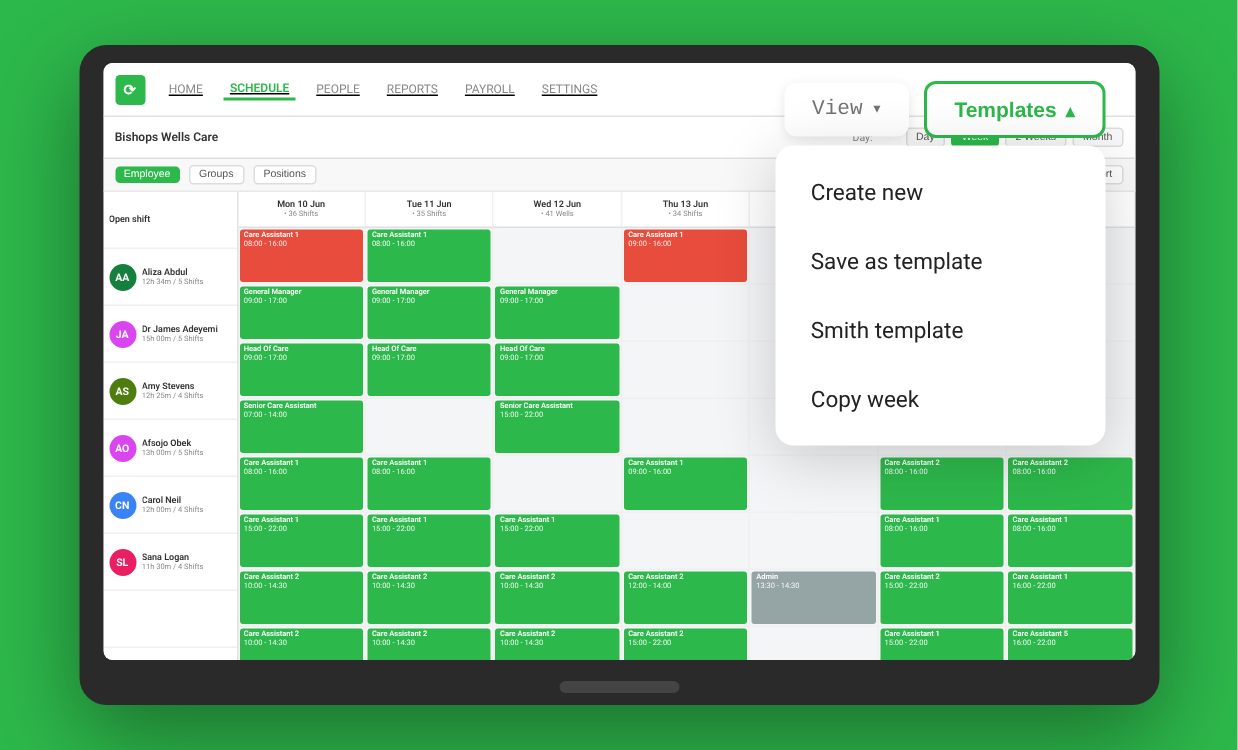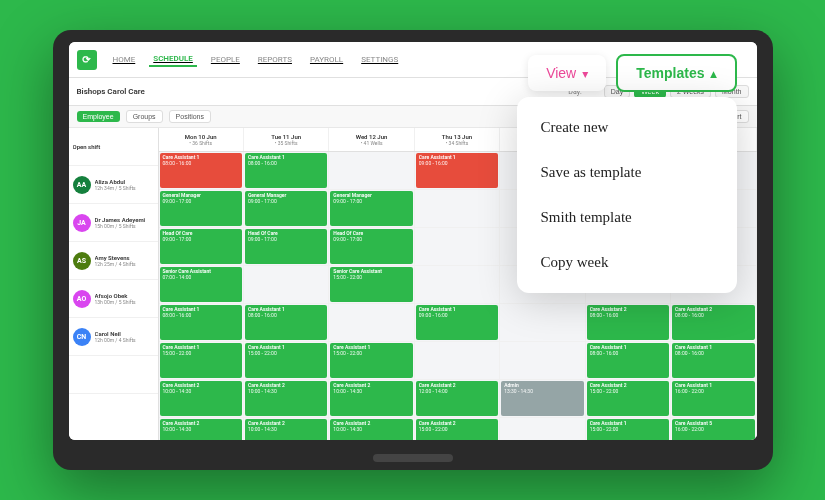--- a/index.html
+++ b/index.html
@@ -321,21 +321,20 @@
       padding: 8px 0;
       min-width: 220px;
     }
 
     .dropdown-item {
       padding: 14px 24px;
       font-size: 15px;
       color: #222;
       cursor: pointer;
       font-weight: 400;
-      font-family: Liberation Serif, serif;
     }
 
     
     .top-action-bar {
       position: absolute;
       top: 0;
       right: 0;
       padding: 12px 20px;
       display: flex;
       gap: 10px;
@@ -348,21 +347,22 @@
       border: none;
       border-radius: 8px;
       padding: 10px 18px;
       font-size: 14px;
       font-weight: 500;
       cursor: pointer;
       display: flex;
       align-items: center;
       gap: 6px;
       box-shadow: 0 2px 8px rgba(0,0,0,0.1);
-      color: #ec4899;
+      color: #737373;
+      font-family: Liberation Mono, monospace;
     }
 
     .templates-btn {
       background: white;
       border: 2px solid #2db84b;
       border-radius: 8px;
       padding: 9px 18px;
       font-size: 14px;
       font-weight: 600;
       cursor: pointer;
@@ -404,21 +404,21 @@
           <span class="nav-item">HOME</span>
           <span class="nav-item active">SCHEDULE</span>
           <span class="nav-item">PEOPLE</span>
           <span class="nav-item">REPORTS</span>
           <span class="nav-item">PAYROLL</span>
           <span class="nav-item">SETTINGS</span>
         </div>
       </div>
 
       <div class="schedule-header">
-        <div class="schedule-title">Bishops Carol Care</div>
+        <div class="schedule-title">Bishops Wells Care</div>
         <div class="schedule-controls">
           <span style="font-size:7px;color:#888;margin-right:18px;">Day:</span>
           <button class="btn-sm">Day</button>
           <button class="btn-sm active">Week</button>
           <button class="btn-sm">2 Weeks</button>
           <button class="btn-sm">Month</button>
         </div>
       </div>
 
       <div class="employee-bar">
@@ -465,20 +465,27 @@
             <div class="emp-info">
               <div class="emp-name">Afsojo Obek</div>
               <div class="emp-detail">13h 00m / 5 Shifts</div>
             </div>
           </div>
           <div class="emp-row">
             <div class="emp-avatar av-teal">CN</div>
             <div class="emp-info">
               <div class="emp-name">Carol Neil</div>
               <div class="emp-detail">12h 00m / 4 Shifts</div>
+            </div>
+          </div>
+          <div class="emp-row">
+            <div class="emp-avatar av-pink">SL</div>
+            <div class="emp-info">
+              <div class="emp-name">Sana Logan</div>
+              <div class="emp-detail">11h 30m / 4 Shifts</div>
             </div>
           </div>
           <div class="emp-row">
             
             
           </div>
 
         </div>
 
         <div class="shifts-area">

